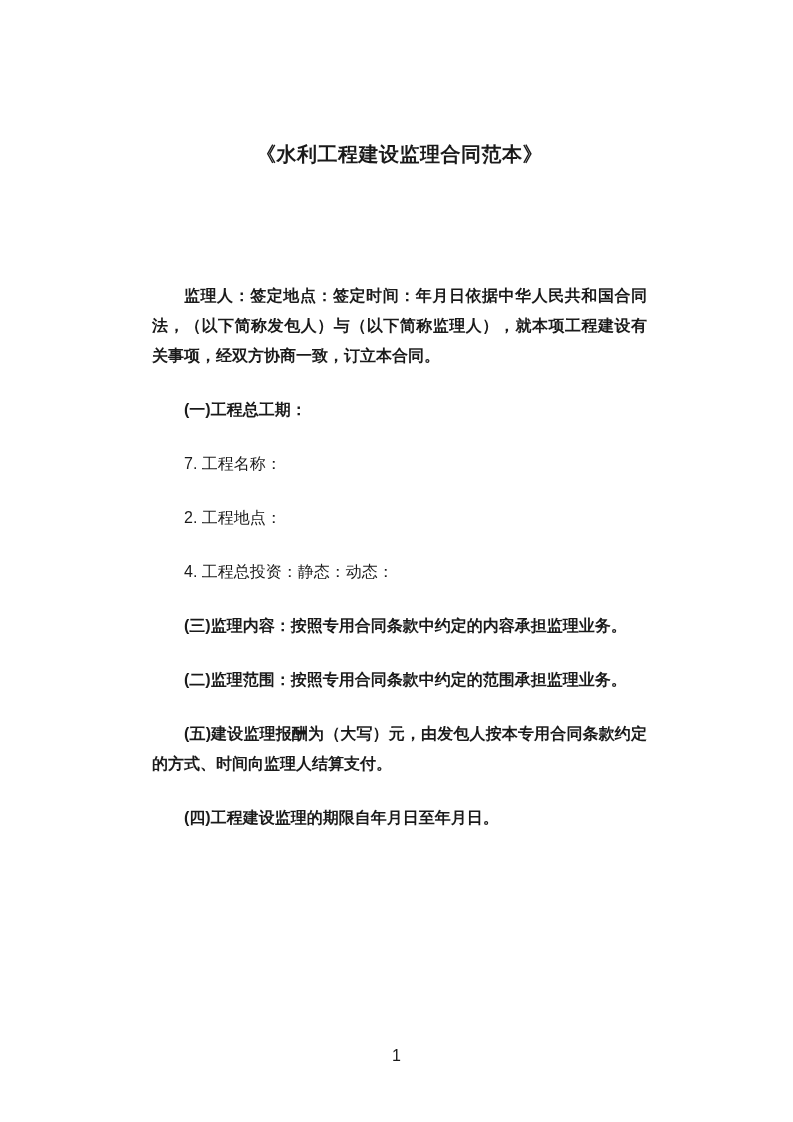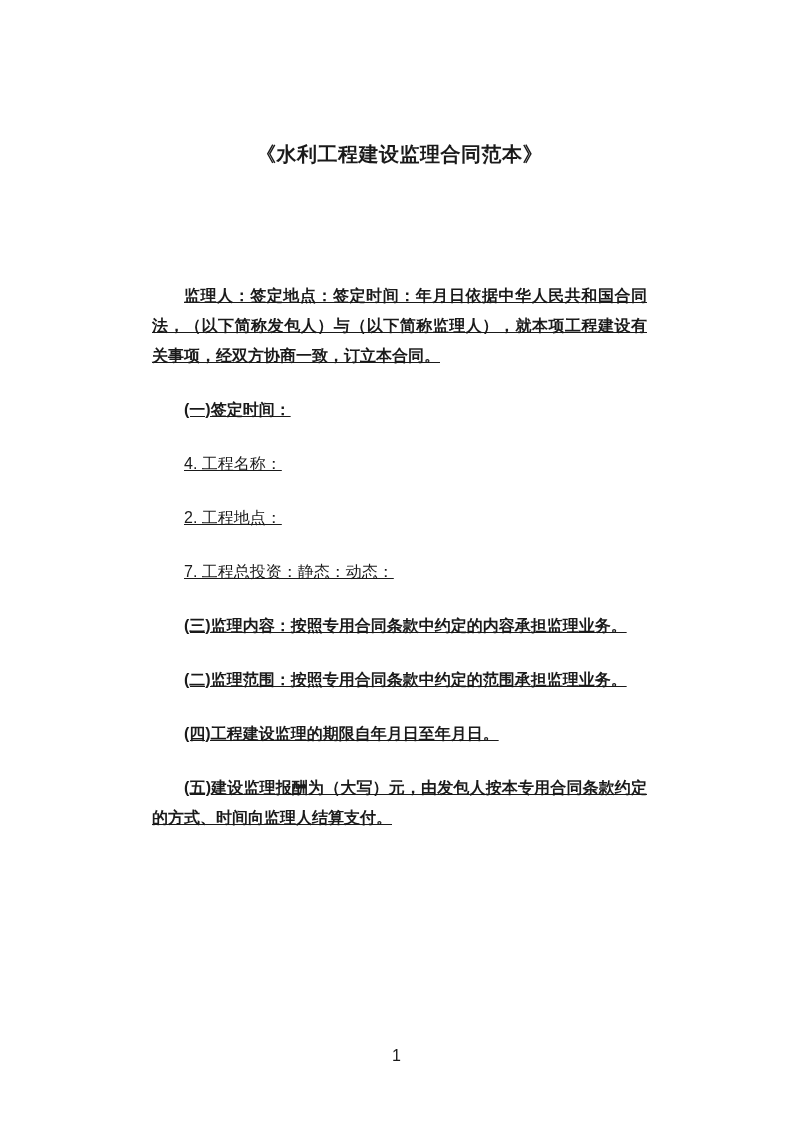--- a/index.html
+++ b/index.html
@@ -27,21 +27,20 @@
     text-align: center;
     letter-spacing: 0.5px;
   }
   .para {
     margin: 0 0 24px 0;
     font-size: 16px;
     line-height: 30px;
     text-align: justify;
     text-indent: 2em;
     font-weight: 400;
-    text-decoration: underline;
   }
   .para.bold {
     font-weight: 700;
   }
   .page-number {
     position: absolute;
     left: 0;
     right: 0;
     top: 1046px;
     text-align: center;
@@ -54,33 +53,33 @@
 </head>
 <body>
 
 <div class="page">
 
   <h1 class="doc-title">《水利工程建设监理合同范本》</h1>
 
   <p class="para bold">监理人：签定地点：签定时间：年月日依据中华人民共和国合同法，（以下简称发包人）与（以下简称监理人），就本项工程建设有关事项，经双方协商一致，订立本合同。</p>
 
 
-  <p class="para bold">(一)签定时间：</p>
+  <p class="para bold">(一)工程总工期：</p>
 
-  <p class="para">4. 工程名称：</p>
+  <p class="para">7. 工程名称：</p>
 
   <p class="para">2. 工程地点：</p>
 
 
-  <p class="para">7. 工程总投资：静态：动态：</p>
+  <p class="para">4. 工程总投资：静态：动态：</p>
 
 
   <p class="para bold">(三)监理内容：按照专用合同条款中约定的内容承担监理业务。</p>
 
   <p class="para bold">(二)监理范围：按照专用合同条款中约定的范围承担监理业务。</p>
 
+  <p class="para bold">(五)建设监理报酬为（大写）元，由发包人按本专用合同条款约定的方式、时间向监理人结算支付。</p>
+
   <p class="para bold">(四)工程建设监理的期限自年月日至年月日。</p>
-
-  <p class="para bold">(五)建设监理报酬为（大写）元，由发包人按本专用合同条款约定的方式、时间向监理人结算支付。</p>
 
   <div class="page-number">1</div>
 
 </div>
 
 </body></html>

